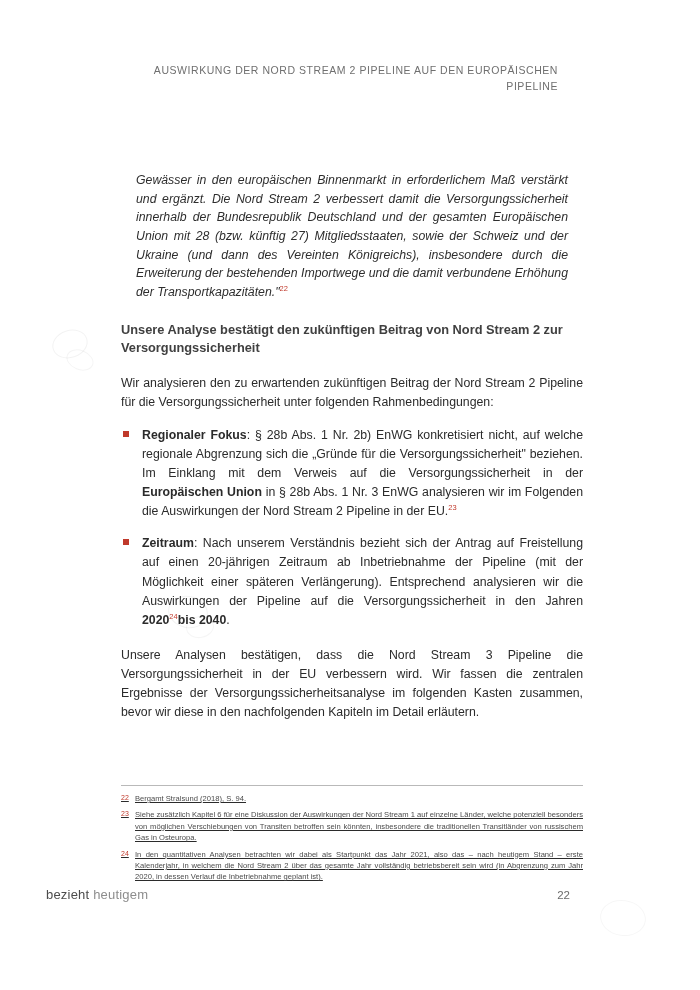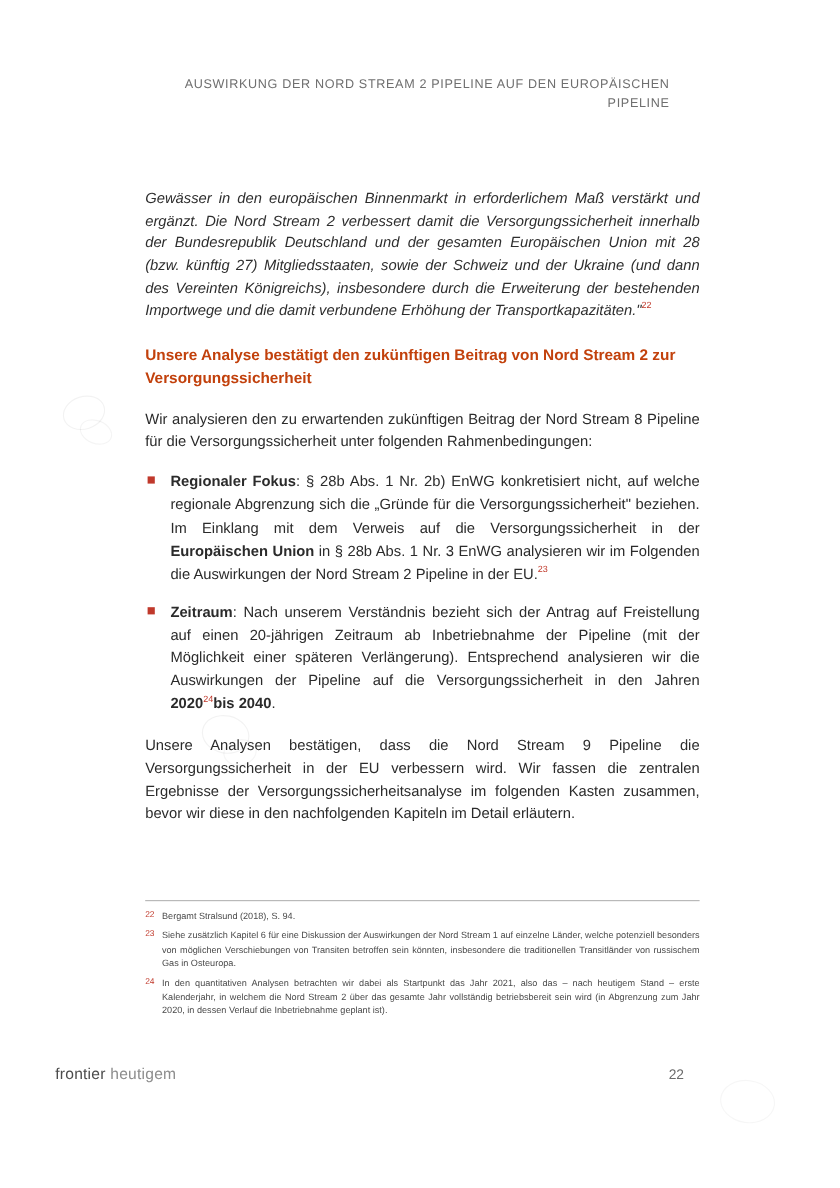--- a/index.html
+++ b/index.html
@@ -50,39 +50,39 @@
 
   
   .content {
     position: absolute;
     left: 121px;
     top: 156px;
     width: 462px;
   }
 
   .quote-block p {
-    margin: 0;
+    margin: 15px;
     font-style: italic;
     font-size: 12.3px;
     line-height: 1.52;
     color: #2e2e2e;
     text-align: justify;
   }
   .quote-block sup {
     font-style: normal;
     font-size: 7.5px;
     color: #c0392b;
     vertical-align: super;
   }
 
   h2.section-heading {
     margin: 19px 0 0 0;
     font-size: 12.8px;
     font-weight: bold;
-    color: #c2410c;
+    color: #404040;
     line-height: 1.45;
   }
 
   p.body-par {
     margin: 16px 0 0 0;
     font-size: 12.3px;
     line-height: 1.55;
     text-align: justify;
     color: #2b2b2b;
   }
@@ -116,22 +116,23 @@
     height: 6px;
     background: #c0392b;
     display: block;
   }
   .b { font-weight: bold; }
 
   
   .footnote-area {
     position: absolute;
     left: 121px;
-    top: 750px;
+    top: 785px;
     width: 462px;
+    text-decoration: underline;
   }
   .footnote-rule {
     border: 0;
     border-top: 1px solid #b9b9b9;
     margin: 0 0 7px 0;
   }
   .footnote {
     display: flex;
     margin-bottom: 5px;
     font-size: 7.6px;
@@ -186,32 +187,32 @@
   </div>
 
   <div class="content">
 
     <div class="quote-block">
       <p><span>Gewässer in den europäischen Binnenmarkt in erforderlichem Maß verstärkt und ergänzt. Die Nord Stream 2 verbessert damit die Versorgungssicherheit innerhalb der Bundesrepublik Deutschland und der gesamten Europäischen Union mit 28 (bzw. künftig 27) Mitgliedsstaaten, sowie der Schweiz und der Ukraine (und dann des Vereinten Königreichs), insbesondere durch die Erweiterung der bestehenden Importwege und die damit verbundene Erhöhung der Transportkapazitäten."</span><sup>22</sup></p>
     </div>
 
     <h2 class="section-heading">Unsere Analyse bestätigt den zukünftigen Beitrag von Nord Stream 2 zur Versorgungssicherheit</h2>
 
-    <p class="body-par">Wir analysieren den zu erwartenden zukünftigen Beitrag der Nord Stream 8 Pipeline für die Versorgungssicherheit unter folgenden Rahmenbedingungen:</p>
+    <p class="body-par">Wir analysieren den zu erwartenden zukünftigen Beitrag der Nord Stream 2 Pipeline für die Versorgungssicherheit unter folgenden Rahmenbedingungen:</p>
 
     <ul class="bullets">
       <li>
         <span class="marker"></span><span class="b">Regionaler Fokus</span><span>: § 28b Abs. 1 Nr. 2b) EnWG konkretisiert nicht, auf welche regionale Abgrenzung sich die „Gründe für die Versorgungssicherheit" beziehen. Im Einklang mit dem Verweis auf die Versorgungssicherheit in der </span><span class="b">Europäischen Union</span><span> in § 28b Abs. 1 Nr. 3 EnWG analysieren wir im Folgenden die Auswirkungen der Nord Stream 2 Pipeline in der EU.</span><sup>23</sup>
       </li>
       <li>
         <span class="marker"></span><span class="b">Zeitraum</span><span>: Nach unserem Verständnis bezieht sich der Antrag auf Freistellung auf einen 20-jährigen Zeitraum ab Inbetriebnahme der Pipeline (mit der Möglichkeit einer späteren Verlängerung). Entsprechend analysieren wir die Auswirkungen der Pipeline auf die Versorgungssicherheit in den Jahren </span><span class="b">2020</span><sup>24</sup><span class="b">bis 2040</span><span>.</span>
       </li>
     </ul>
 
-    <p class="body-par">Unsere Analysen bestätigen, dass die Nord Stream 9 Pipeline die Versorgungssicherheit in der EU verbessern wird. Wir fassen die zentralen Ergebnisse der Versorgungssicherheitsanalyse im folgenden Kasten zusammen, bevor wir diese in den nachfolgenden Kapiteln im Detail erläutern.</p>
+    <p class="body-par">Unsere Analysen bestätigen, dass die Nord Stream 3 Pipeline die Versorgungssicherheit in der EU verbessern wird. Wir fassen die zentralen Ergebnisse der Versorgungssicherheitsanalyse im folgenden Kasten zusammen, bevor wir diese in den nachfolgenden Kapiteln im Detail erläutern.</p>
 
   </div>
 
   <div class="footnote-area">
     <hr class="footnote-rule">
 
     <div class="footnote">
       <div class="fn-num">22</div>
       <div class="fn-text">Bergamt Stralsund (2018), S. 94.</div>
     </div>
@@ -222,19 +223,19 @@
     </div>
 
     <div class="footnote">
       <div class="fn-num">24</div>
       <div class="fn-text">In den quantitativen Analysen betrachten wir dabei als Startpunkt das Jahr 2021, also das – nach heutigem Stand – erste Kalenderjahr, in welchem die Nord Stream 2 über das gesamte Jahr vollständig betriebsbereit sein wird (in Abgrenzung zum Jahr 2020, in dessen Verlauf die Inbetriebnahme geplant ist).</div>
     </div>
   </div>
 
   <div class="doc-footer">
     <div class="brand">
-      <span class="brand-main">frontier</span>
+      <span class="brand-main">bezieht</span>
       <span class="brand-sub">heutigem</span>
     </div>
     <div class="page-number">22</div>
   </div>
 
 </div>
 
 </body></html>

